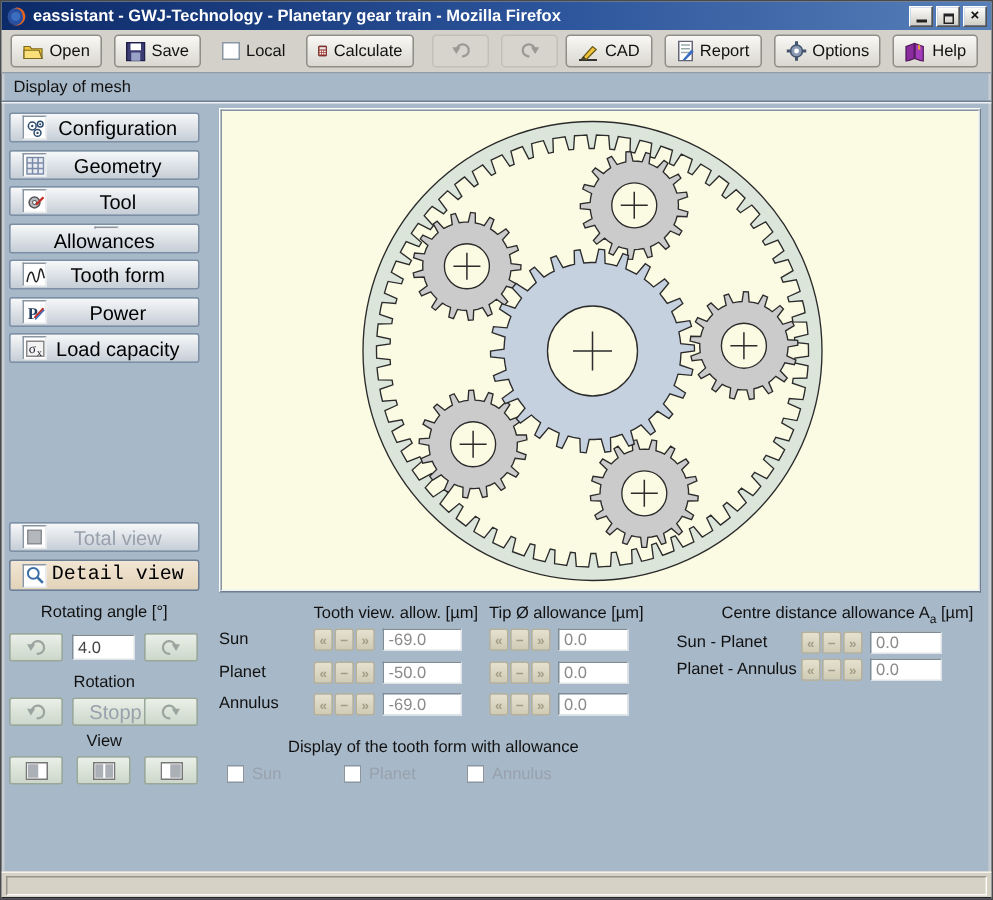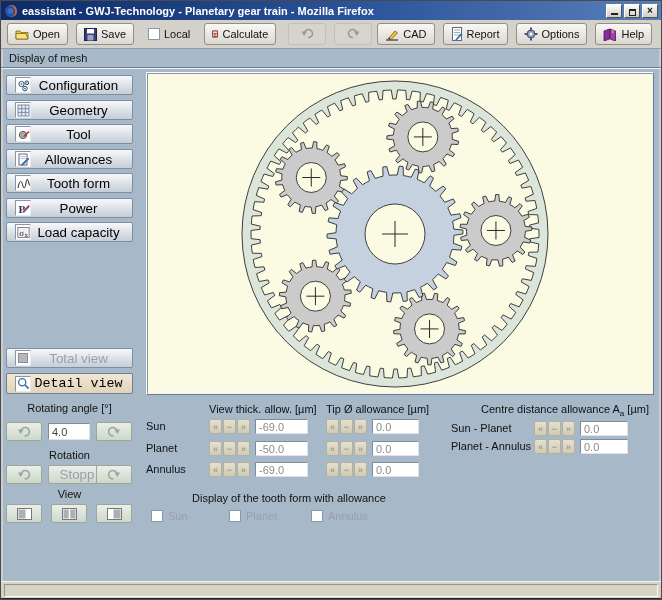--- a/index.html
+++ b/index.html
@@ -211,21 +211,21 @@
   <button class="side-btn" style="top:123px;">
     <span class="ibox">
       <svg width="13" height="13" viewBox="0 0 13 13">
           <circle cx="6" cy="7" r="3.6" fill="#b8bcc2" stroke="#555"></circle>
           <circle cx="6" cy="7" r="1.3" fill="#fff" stroke="#555" stroke-width="0.7"></circle>
           <path d="M7 8.5 L12 3.5" stroke="#c03028" stroke-width="1.6"></path>
         </svg>
     </span>
     <span class="lbl">Tool</span>
   </button>
-  <button class="side-btn" style="top:148px;">
+  <button class="side-btn" style="top:148px;flex-direction:column;">
     <span class="ibox">
       <svg width="13" height="13" viewBox="0 0 13 13">
           <rect x="2" y="1" width="8" height="11" fill="#fff" stroke="#667"></rect>
           <g stroke="#aab" stroke-width="0.8">
             <line x1="3.5" y1="3.5" x2="8.5" y2="3.5"></line>
             <line x1="3.5" y1="5.5" x2="8.5" y2="5.5"></line>
           </g>
           <path d="M4 11.5 L11 4.5 L12.3 6 L6 12.5 Z" fill="#3a6ec0"></path>
           <path d="M4 11.5 L6 12.5 L4.6 12.8 Z" fill="#c03028"></path>
         </svg>
@@ -349,21 +349,21 @@
         <rect x="8.2" y="1.5" width="5.3" height="9" fill="#aab0b6"></rect>
       </svg>
   </button>
   <button class="gbtn" style="left:95px;top:503px;width:36px;">
     <svg width="15" height="12" viewBox="0 0 15 12">
         <rect x="0.5" y="0.5" width="14" height="11" fill="#fff" stroke="#777"></rect>
         <rect x="6.5" y="1.5" width="7" height="9" fill="#aab0b6"></rect>
       </svg>
   </button>
 
-  <div class="abs" style="left:208px;top:402px;">View thick. allow. [µm]</div>
+  <div class="abs" style="left:208px;top:402px;">Tooth view. allow. [µm]</div>
   <div class="abs" style="left:325px;top:402px;">Tip Ø allowance [µm]</div>
 
   <div class="abs" style="left:145px;top:419px;">Sun</div>
   <span class="steppers" style="left:208px;top:418px;">
     <button class="st">«</button>
     <button class="st">−</button>
     <button class="st">»</button>
   </span>
   <input class="fld" style="left: 254px; top: 418px; width: 53px; height: 15px;" value="-69.0">
   <span class="steppers" style="left:325px;top:418px;">

